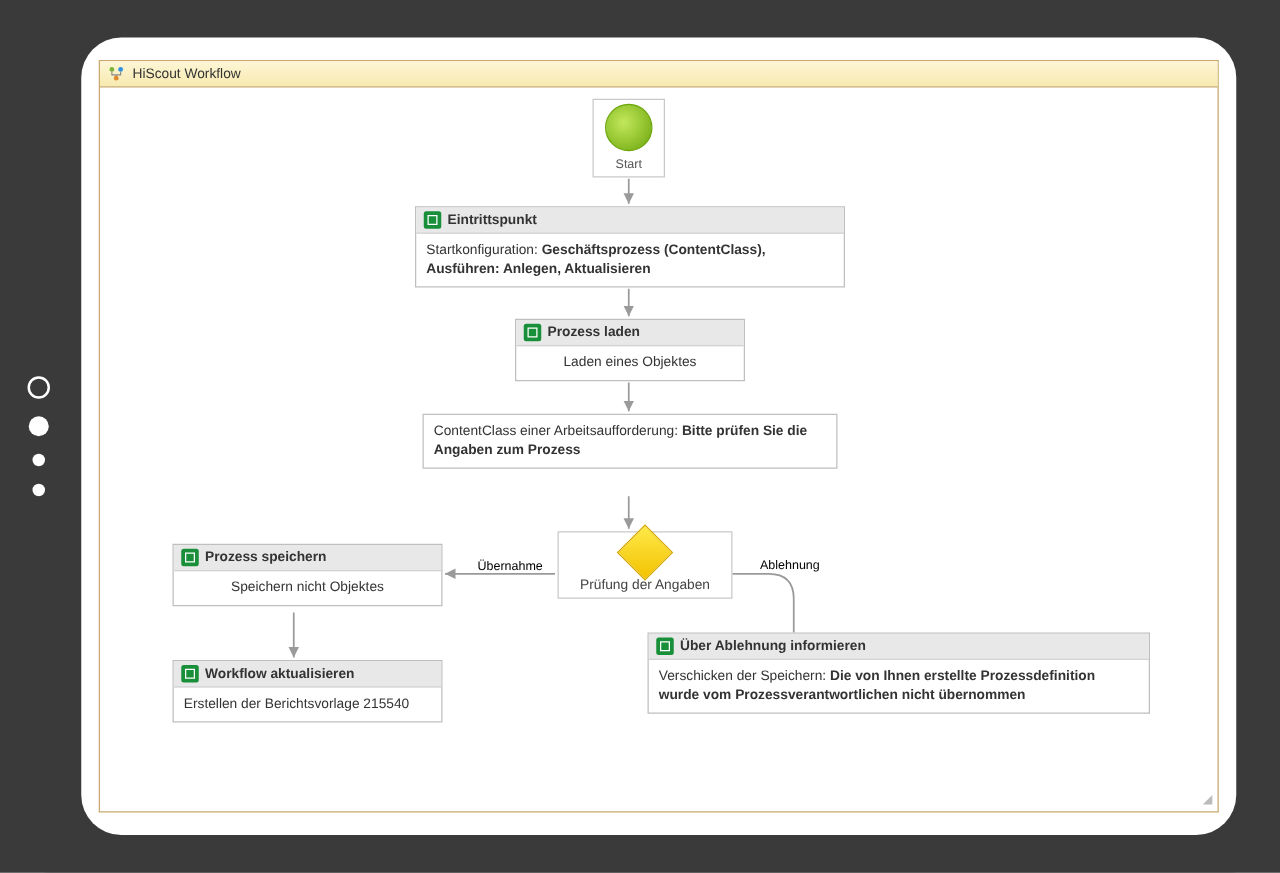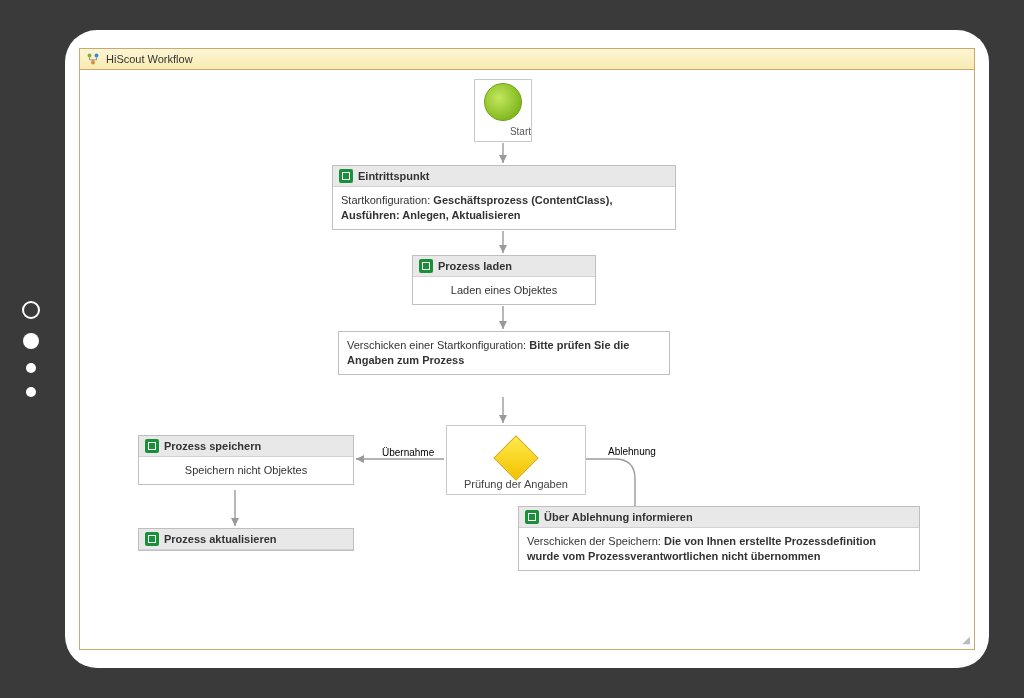--- a/index.html
+++ b/index.html
@@ -34,39 +34,39 @@
     position:absolute;width:58px;text-align:center;
   }
   .start-circle{
     width:36px;height:36px;border-radius:50%;margin:3px auto;
     background:radial-gradient(circle at 14px 14px,#c3e85c,#6aa50a);
     border:1px solid #6aa50a;
   }
   .start-box{
     border:1px solid #c9c9c9;background:#fff;padding:0 0 4px 0;
   }
-  .start-label{font-size:10px;color:#555;padding-top:2px;text-align:right;}
+  .start-label{font-size:10px;color:#555;padding-top:2px;}
 
   .activity{
     position:absolute;border:1px solid #bfbfbf;background:#fff;
   }
   .activity-head{
     display:flex;align-items:center;gap:5px;
     background:#e8e8e8;border-bottom:1px solid #d2d2d2;
     padding:3px 6px;font-weight:bold;font-size:11px;
   }
   .node-ic{
     width:14px;height:14px;background:#1a8f3a;border-radius:2px;position:relative;flex-shrink:0;
   }
   .node-ic::before{content:"";position:absolute;inset:3px;border:1px solid #fff;}
   .activity-body{padding:6px 8px;font-size:11px;line-height:1.35;}
 
   .diamond{
     position:absolute;border:1px solid #c9c9c9;background:#fff;
-    padding:16px 10px 4px;text-align:center;
+    padding:0 10px 4px;text-align:center;
   }
   .diamond-shape{
     width:30px;height:30px;margin:0 auto 4px;background:linear-gradient(135deg,#ffe94a,#f2c200);
     transform:rotate(45deg);border:1px solid #d6a800;
   }
   .diamond-label{font-size:11px;color:#444;}
 
   .edge-label{font-size:10px;color:#555;}
 
   .resize{position:absolute;right:4px;bottom:4px;color:#bbb;font-size:10px;}
@@ -143,42 +143,43 @@
         <div class="activity" style="left:332px;top:184px;width:182px;">
           <div class="activity-head">
               <span class="node-ic"></span>
             <span>Prozess laden</span>
             </div>
           <div class="activity-body" style="text-align:center;">Laden eines Objektes</div>
         </div>
 
         <div class="activity" style="left:258px;top:260px;width:330px;">
           <div class="activity-body">
-            <span>Verschicken einer Startkonfiguration: </span><b>Bitte prüfen Sie die Angaben zum Prozess</b>
+            <span>ContentClass einer Arbeitsaufforderung: </span><b>Bitte prüfen Sie die Angaben zum Prozess</b>
           </div>
         </div>
 
         <div class="diamond" style="left:366px;top:354px;width:118px;">
           <div class="diamond-shape"></div>
           <div class="diamond-label">Prüfung der Angaben</div>
         </div>
 
         <div class="activity" style="left:58px;top:364px;width:214px;">
           <div class="activity-head">
               <span class="node-ic"></span>
             <span>Prozess speichern</span>
             </div>
           <div class="activity-body" style="text-align:center;">Speichern nicht Objektes</div>
         </div>
 
         <div class="activity" style="left:58px;top:457px;width:214px;">
           <div class="activity-head">
               <span class="node-ic"></span>
-            <span>Prozess aktualisieren</span>
+            <span>Workflow aktualisieren</span>
             </div>
+          <div class="activity-body">Erstellen der Berichtsvorlage 215540</div>
         </div>
 
         <div class="activity" style="left:438px;top:435px;width:400px;">
           <div class="activity-head">
               <span class="node-ic"></span>
             <span>Über Ablehnung informieren</span>
             </div>
           <div class="activity-body">
             <span>Verschicken der Speichern: </span><b>Die von Ihnen erstellte Prozessdefinition wurde vom Prozessverantwortlichen nicht übernommen</b>
           </div>

